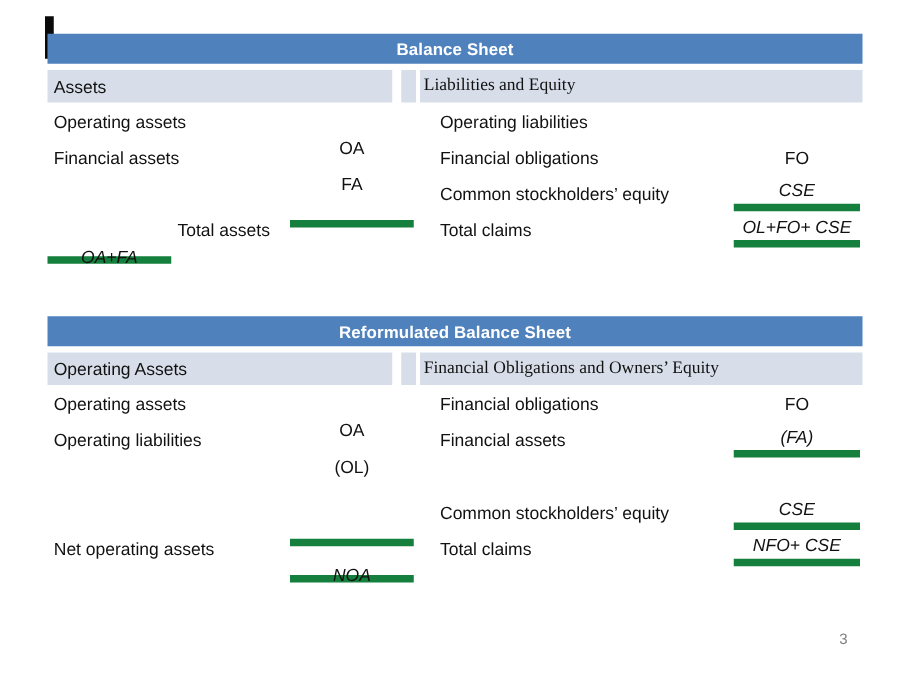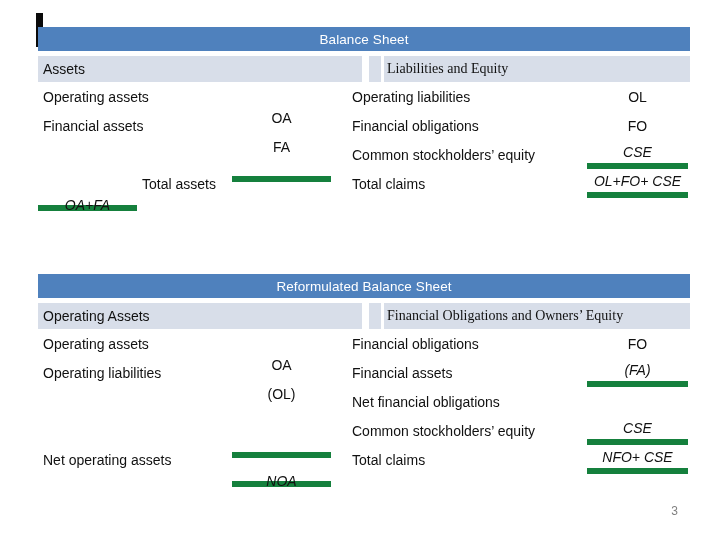--- a/index.html
+++ b/index.html
@@ -4,28 +4,28 @@
 <style>
   html,body{margin:0;padding:0;}
   body{
     width:720px;height:540px;background:#ffffff;position:relative;overflow:hidden;
     font-family:"Liberation Sans", sans-serif;color:#111111;
   }
   .slide{position:absolute;inset:0;background:#ffffff;}
   .corner-dash{position:absolute;left:36px;top:13px;width:7px;height:34px;background:#0a0a0a;}
   .bs-table{position:absolute;left:38px;width:652px;}
   #table1{top:27px;}
-  #table2{top:274px;}
+  #table2{top:253px;}
   .title-bar{
-    height:24px;background:#4F81BD;color:#ffffff;font-weight:normal;font-size:13.5px;
+    height:24px;background:#4F81BD;color:#ffffff;font-weight:bold;font-size:13.5px;
     display:flex;align-items:center;justify-content:center;letter-spacing:0.1px;
   }
   .band{display:flex;height:26px;margin-top:5px;font-size:14px;}
   .band-cell{background:#D8DEE9;display:flex;align-items:center;}
-  .band-c1{width:324px;padding-left:5px;box-sizing:border-box;}
+  .band-c1{width:276px;padding-left:5px;box-sizing:border-box;}
   .band-gap1{width:7px;background:#ffffff;}
   .band-spacer{width:12px;}
   .band-gap2{width:3px;background:#ffffff;}
   .band-c2{flex:1;padding-left:3px;box-sizing:border-box;font-family:Liberation Serif, serif;}
   .row{display:flex;height:29px;align-items:stretch;font-size:14px;}
   .cell{display:flex;align-items:center;box-sizing:border-box;}
   .lbl1{width:194px;padding-left:5px;}
   .val1{width:99px;justify-content:center;margin-top:36px;}
   .colgap{width:17px;}
   .lbl2{width:239px;padding-left:4px;}
@@ -56,21 +56,20 @@
       <div class="band-cell band-c2">
         <span>Liabilities and Equity</span>
       </div>
     </div>
 
     <div class="row">
       <div class="cell lbl1">Operating assets</div>
       <div class="cell val1">OA</div>
       <div class="colgap"></div>
       <div class="cell lbl2">Operating liabilities</div>
-      <div class="cell val2">OL</div>
     </div>
 
     <div class="row">
       <div class="cell lbl1">Financial assets</div>
       <div class="cell val1">FA</div>
       <div class="colgap"></div>
       <div class="cell lbl2">Financial obligations</div>
       <div class="cell val2">FO</div>
     </div>
 
@@ -120,21 +119,20 @@
       <div class="cell val1">(OL)</div>
       <div class="colgap"></div>
       <div class="cell lbl2">Financial assets</div>
       <div class="cell val2 rb">(FA)</div>
     </div>
 
     <div class="row">
       <div class="cell lbl1"></div>
       <div class="cell val1"></div>
       <div class="colgap"></div>
-      <div class="cell lbl2">Net financial obligations</div>
     </div>
 
     <div class="row">
       <div class="cell lbl1"></div>
       <div class="cell val1 rb"></div>
       <div class="colgap"></div>
       <div class="cell lbl2">Common stockholders’ equity</div>
       <div class="cell val2 rb">CSE</div>
     </div>
 

